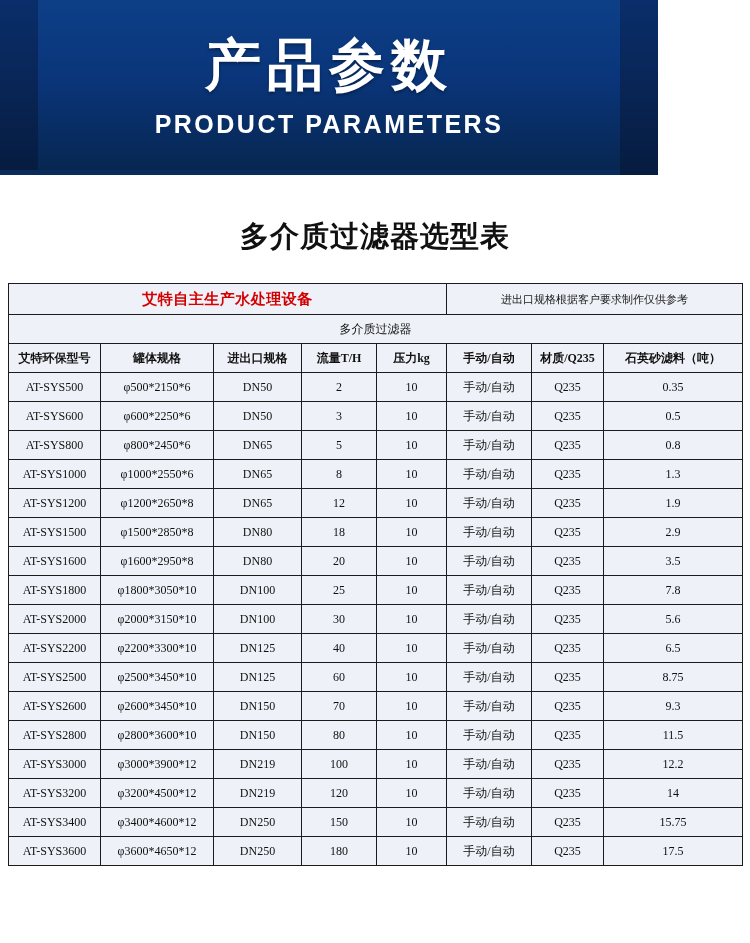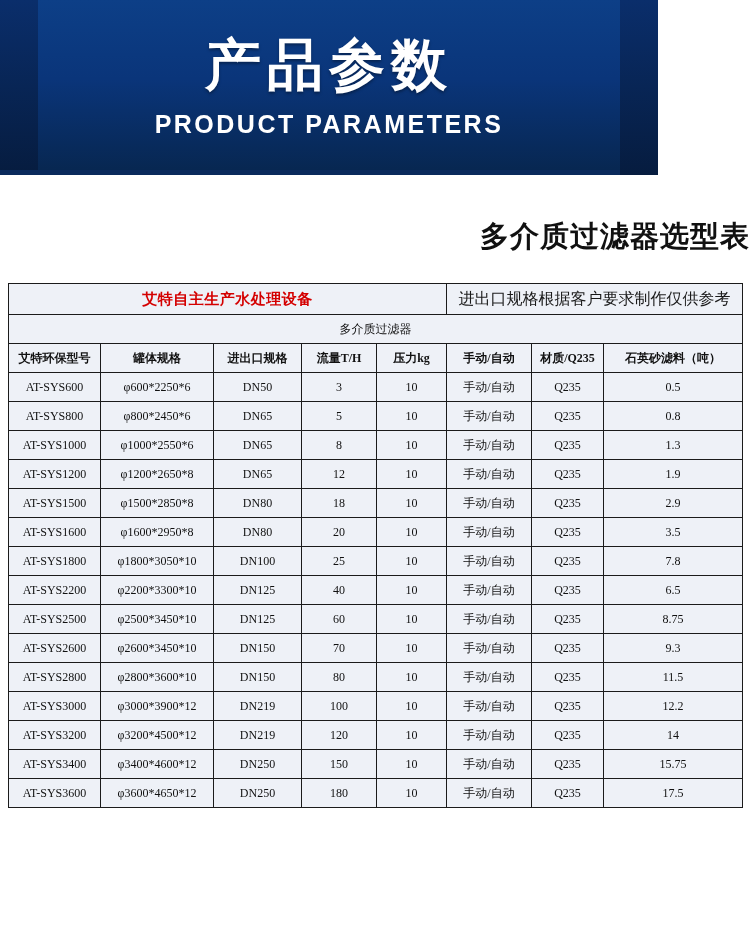--- a/index.html
+++ b/index.html
@@ -63,21 +63,21 @@
   }
   .banner-rule {
     position: absolute;
     left: 0; right: 0;
     bottom: 0;
     height: 5px;
     background: #0a2a5c;
   }
   
   .section-title {
-    text-align: right;
+    text-align: center;
     font-size: 29px;
     font-weight: bold;
     color: #111111;
     margin: 42px 0 26px 0;
     letter-spacing: 1px;
   }
   
   .table-wrap {
     padding: 0 8px 20px 8px;
   }
@@ -99,21 +99,21 @@
   }
   .row-brand td.brand {
     color: #d40000;
     font-weight: bold;
     font-size: 15px;
     font-family: "Liberation Sans", sans-serif;
     letter-spacing: 0.5px;
     height: 31px;
   }
   .row-brand td.note {
-    font-size: 16px;
+    font-size: 11px;
     color: #1a1a1a;
     font-family: Liberation Sans, sans-serif;
   }
   .row-subtitle td {
     font-size: 15px;
     height: 34px;
     font-family: "Liberation Sans", sans-serif;
     color: #111;
   }
   .row-head td {
@@ -169,20 +169,30 @@
         <tr class="row-head">
           <td>艾特环保型号</td>
           <td>罐体规格</td>
           <td>进出口规格</td>
           <td>流量T/H</td>
           <td>压力kg</td>
           <td>手动/自动</td>
           <td>材质/Q235</td>
           <td>石英砂滤料（吨）</td>
         </tr>
+      <tr>
+            <td>AT-SYS500</td>
+            <td>φ500*2150*6</td>
+            <td>DN50</td>
+            <td>2</td>
+            <td>10</td>
+            <td>手动/自动</td>
+            <td>Q235</td>
+            <td>0.35</td>
+          </tr>
           <tr>
             <td>AT-SYS600</td>
             <td>φ600*2250*6</td>
             <td>DN50</td>
             <td>3</td>
             <td>10</td>
             <td>手动/自动</td>
             <td>Q235</td>
             <td>0.5</td>
           </tr>
@@ -240,20 +250,30 @@
             <td>AT-SYS1800</td>
             <td>φ1800*3050*10</td>
             <td>DN100</td>
             <td>25</td>
             <td>10</td>
             <td>手动/自动</td>
             <td>Q235</td>
             <td>7.8</td>
           </tr>
           <tr>
+            <td>AT-SYS2000</td>
+            <td>φ2000*3150*10</td>
+            <td>DN100</td>
+            <td>30</td>
+            <td>10</td>
+            <td>手动/自动</td>
+            <td>Q235</td>
+            <td>5.6</td>
+          </tr>
+          <tr>
             <td>AT-SYS2200</td>
             <td>φ2200*3300*10</td>
             <td>DN125</td>
             <td>40</td>
             <td>10</td>
             <td>手动/自动</td>
             <td>Q235</td>
             <td>6.5</td>
           </tr>
           <tr>

